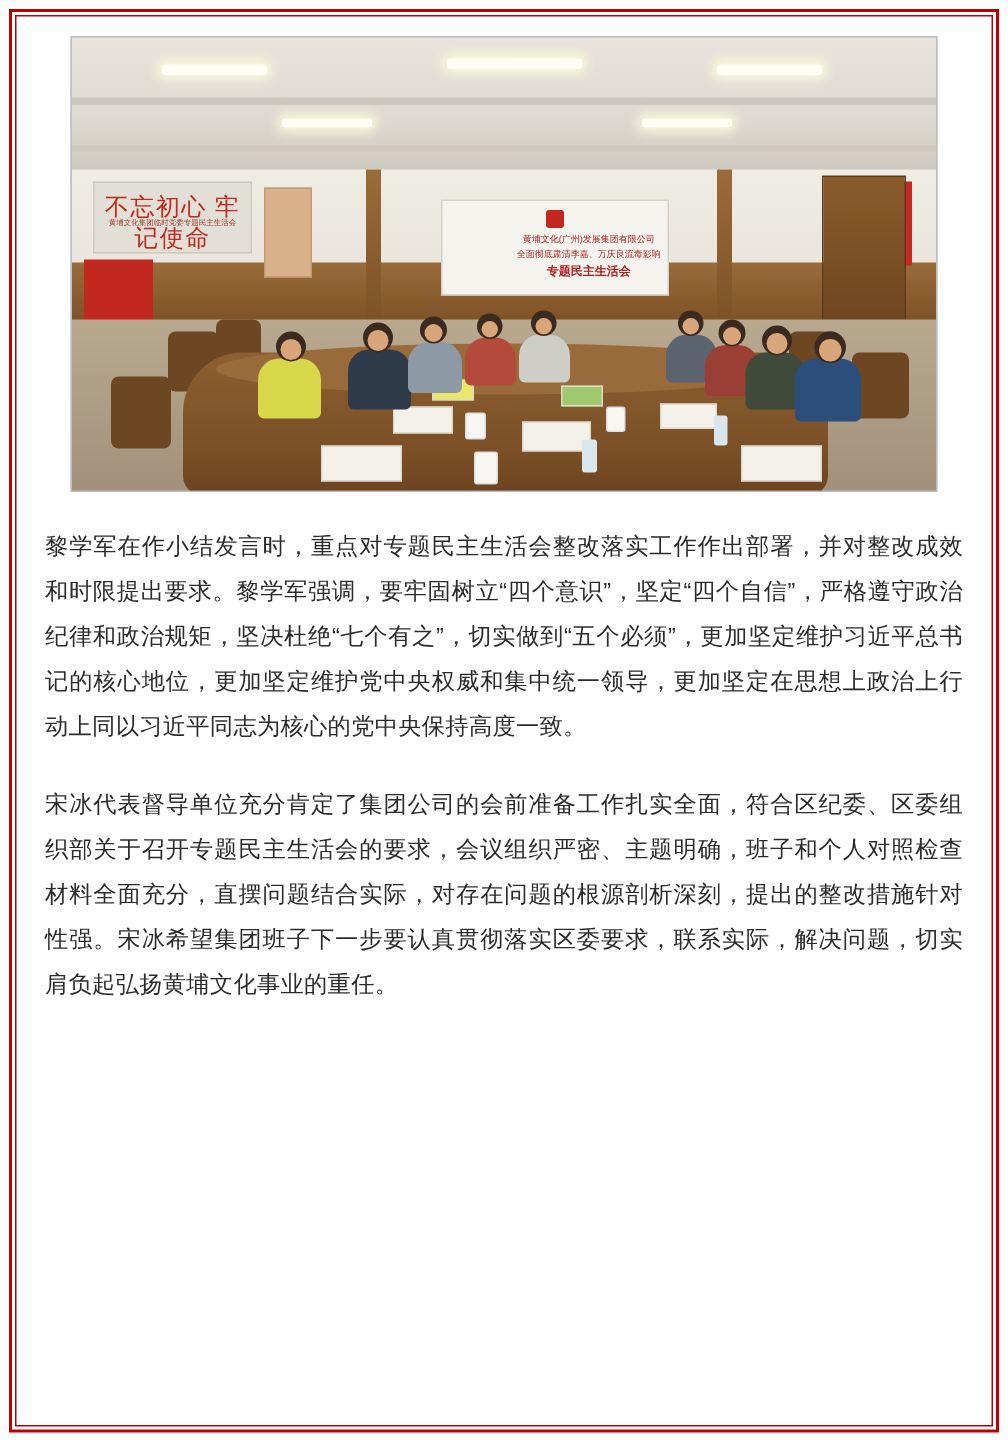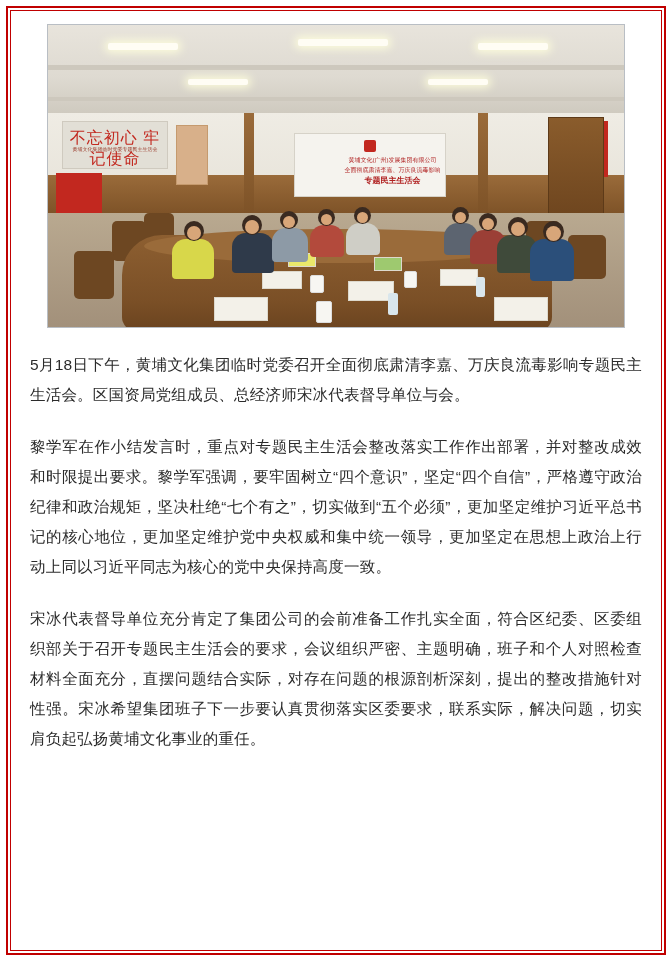--- a/index.html
+++ b/index.html
@@ -301,19 +301,18 @@
       </div>
       <div class="person" style="left:486px;top:196px;">
         <div class="body" style="left:-4px;top:18px;background:#2b4f7a;width:44px;height:42px;"></div>
         <div class="head" style="left:9px;top:0;width:21px;height:21px;">
             <div class="face" style="width:15px;height:15px;"></div>
           </div>
       </div>
     </div>
 
     <div class="article">
-      <p>5月18日下午，黄埔文化集团临时党委召开全面彻底肃清李嘉、万庆良流毒影响专题民主生活会。区国资局党组成员、总经济师宋冰代表督导单位与会。</p>
       <p>黎学军在作小结发言时，重点对专题民主生活会整改落实工作作出部署，并对整改成效和时限提出要求。黎学军强调，要牢固树立“四个意识”，坚定“四个自信”，严格遵守政治纪律和政治规矩，坚决杜绝“七个有之”，切实做到“五个必须”，更加坚定维护习近平总书记的核心地位，更加坚定维护党中央权威和集中统一领导，更加坚定在思想上政治上行动上同以习近平同志为核心的党中央保持高度一致。</p>
       <p>宋冰代表督导单位充分肯定了集团公司的会前准备工作扎实全面，符合区纪委、区委组织部关于召开专题民主生活会的要求，会议组织严密、主题明确，班子和个人对照检查材料全面充分，直摆问题结合实际，对存在问题的根源剖析深刻，提出的整改措施针对性强。宋冰希望集团班子下一步要认真贯彻落实区委要求，联系实际，解决问题，切实肩负起弘扬黄埔文化事业的重任。</p>
     </div>
 
   </div>
 </div>
 
 </body></html>

